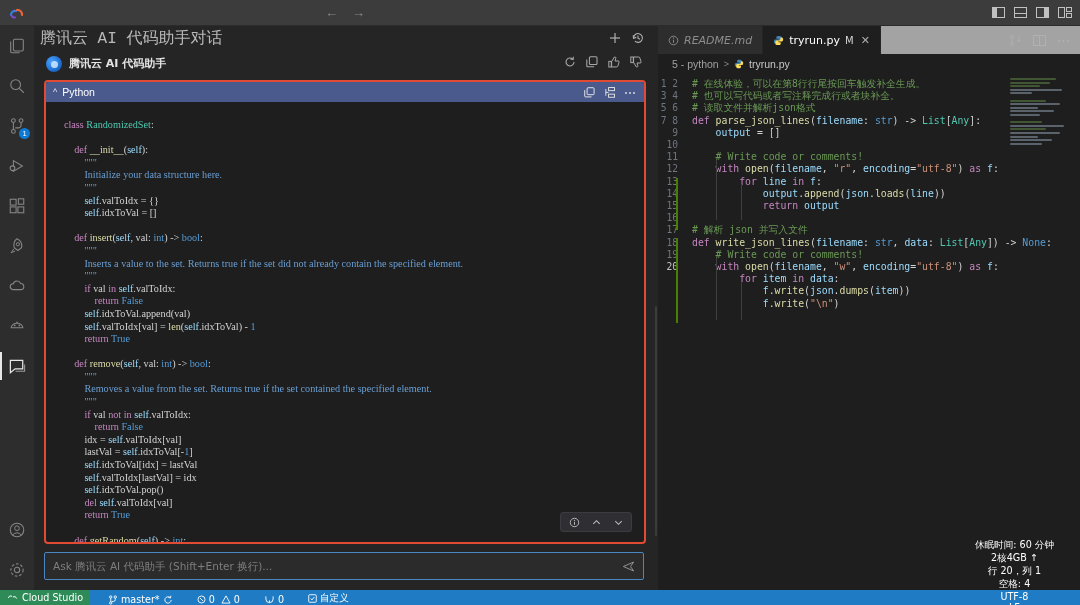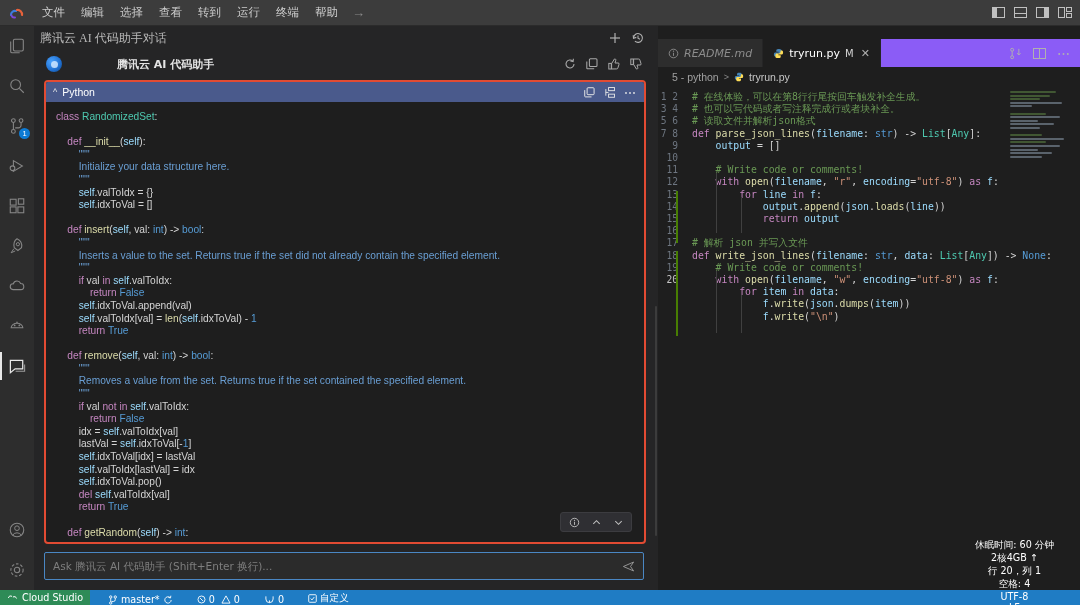--- a/index.html
+++ b/index.html
@@ -56,24 +56,24 @@
 
   
   .chatpanel {
     width: 620px; background: #252526; display: flex; flex-direction: column;
     flex: none; min-height: 0;
   }
   .chat-header {
     height: 24px; display: flex; align-items: center; padding: 0 10px 0 6px;
     flex: none;
   }
-  .chat-header-title { font-size: 12px; color: #b9b9b9; font-family: Liberation Serif, serif; }
+  .chat-header-title { font-size: 16px; color: #b9b9b9; font-family: Liberation Mono, monospace; }
   .chat-header-actions { margin-left: auto; display: flex; gap: 11px; align-items: center; color: #b0b0b0; }
 
-  .assistant-row { display: flex; align-items: center; padding: 6px 12px 8px 12px; flex: none; gap: 48px; }
+  .assistant-row { display: flex; padding: 6px 12px 8px 12px; flex: none; }
   .avatar {
     width: 16px; height: 16px; border-radius: 50%;
     background: radial-gradient(circle at 35% 35%, #4aa3ff 0%, #1f6fd0 60%, #10427f 100%);
     display: flex; align-items: center; justify-content: center; flex: none;
   }
   .avatar-inner { width: 7px; height: 7px; border-radius: 50%; background: #cfe6ff; opacity: .85; }
   .assistant-name {
     margin-left: 7px; font-size: 11px; color: #e4e4e4; font-weight: bold;
     font-family: "DejaVu Sans", sans-serif;
   }
@@ -89,22 +89,22 @@
     height: 20px; background: #4a5a8c; display: flex; align-items: center;
     padding: 0 8px 0 7px; flex: none;
   }
   .cc-chevron { font-size: 9px; color: #e6e6e6; margin-right: 5px; }
   .cc-lang { font-size: 10.5px; color: #ffffff; }
   .cc-actions { margin-left: auto; display: flex; gap: 9px; align-items: center; color: #e8e8e8; }
   .code-scroll {
     flex: 1; overflow: hidden; padding: 9px 10px 6px 10px; position: relative;
   }
   pre.code {
-    font-family: Liberation Sans, sans-serif; font-size: 10.2px; line-height: 12.6px;
-    color: #d4d4d4; white-space: pre; margin: 0;
+    font-family: Liberation Serif, serif; font-size: 10.2px; line-height: 12.6px;
+    color: #d4d4d4; white-space: pre; margin: 8px;
   }
   .k  { color: #c586c0; }   
   .kc { color: #569cd6; }   
   .fn { color: #dcdcaa; }   
   .s  { color: #ce9178; }   
   .c  { color: #6a9955; }   
   .cls{ color: #4ec9b0; }
   .v  { color: #9cdcfe; }   
   .doc{ color: #6a9fd4; }
 
@@ -128,21 +128,21 @@
   .send-icon { color: #9a9a9a; margin-left: 6px; }
 
   
   .splitter { width: 4px; background: #252526; flex: none; position: relative; }
   .splitter::after {
     content:""; position:absolute; left:1px; top:280px; width:2px; height:230px; background:#3c3c3c; border-radius:2px;
   }
 
   
   .editorarea { flex: 1; background: #1e1e1e; display: flex; flex-direction: column; min-width: 0; }
-  .tabsbar { height: 28px; background: #8b5cf6; display: flex; align-items: stretch; flex: none; margin-top: 13px; }
+  .tabsbar { height: 28px; background: #a3a3a3; display: flex; align-items: stretch; flex: none; }
   .tab {
     display: flex; align-items: center; gap: 5px; padding: 0 10px;
     font-size: 11px; color: #8c8c8c; background: #2d2d2d; border-right: 1px solid #252526;
     font-family: "DejaVu Sans", sans-serif; font-style: italic; white-space: nowrap;
   }
   .tab.active { background: #1e1e1e; color: #ffffff; font-style: normal; border-top: 1px solid #1e1e1e; }
   .tab .mod { font-size: 10px; color: #d4d4d4; }
   .tab .x { color: #b0b0b0; font-size: 11px; margin-left: 2px; }
   .tabs-right { margin-left: auto; display: flex; align-items: center; gap: 11px; padding: 0 10px; color: #b0b0b0; }
 
@@ -188,30 +188,20 @@
 
 <div class="app">
 
   <div class="titlebar">
     <div class="logo">
       <svg width="18" height="14" viewBox="0 0 18 14">
         <path d="M3 9 A4 4 0 0 1 8 5" stroke="#3b7ddd" stroke-width="2.2" fill="none" stroke-linecap="round"></path>
         <path d="M9 4 A4.5 4.5 0 0 1 14 9" stroke="#e8623a" stroke-width="2.2" fill="none" stroke-linecap="round"></path>
         <path d="M3.5 9.5 A3 3 0 0 0 7 11.5" stroke="#7b4bd8" stroke-width="2" fill="none" stroke-linecap="round"></path>
       </svg>
-    </div>
-    <div class="menus">
-      <div class="menu-item">文件</div>
-      <div class="menu-item">编辑</div>
-      <div class="menu-item">选择</div>
-      <div class="menu-item">查看</div>
-      <div class="menu-item">转到</div>
-      <div class="menu-item">运行</div>
-      <div class="menu-item">终端</div>
-      <div class="menu-item">帮助</div>
     </div>
     <div class="nav-arrows">
       <span>←</span>
       <span>→</span>
     </div>
     <div class="layout-icons">
       <span>
         <svg width="13" height="11" viewBox="0 0 13 11">
             <rect x="0.5" y="0.5" width="12" height="10" stroke="#c0c0c0" fill="none"></rect>
             <rect x="0.5" y="0.5" width="4.5" height="10" fill="#c0c0c0"></rect>

